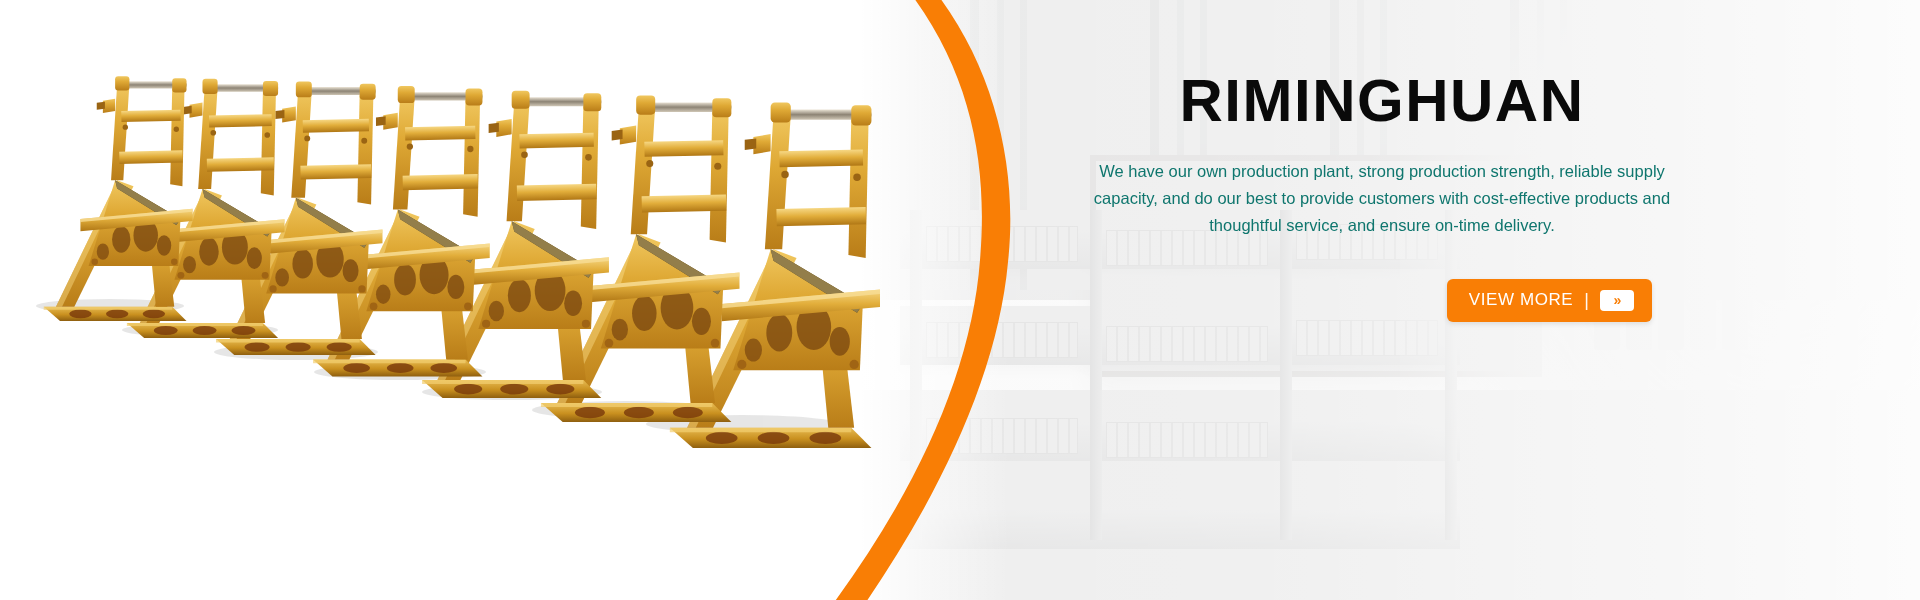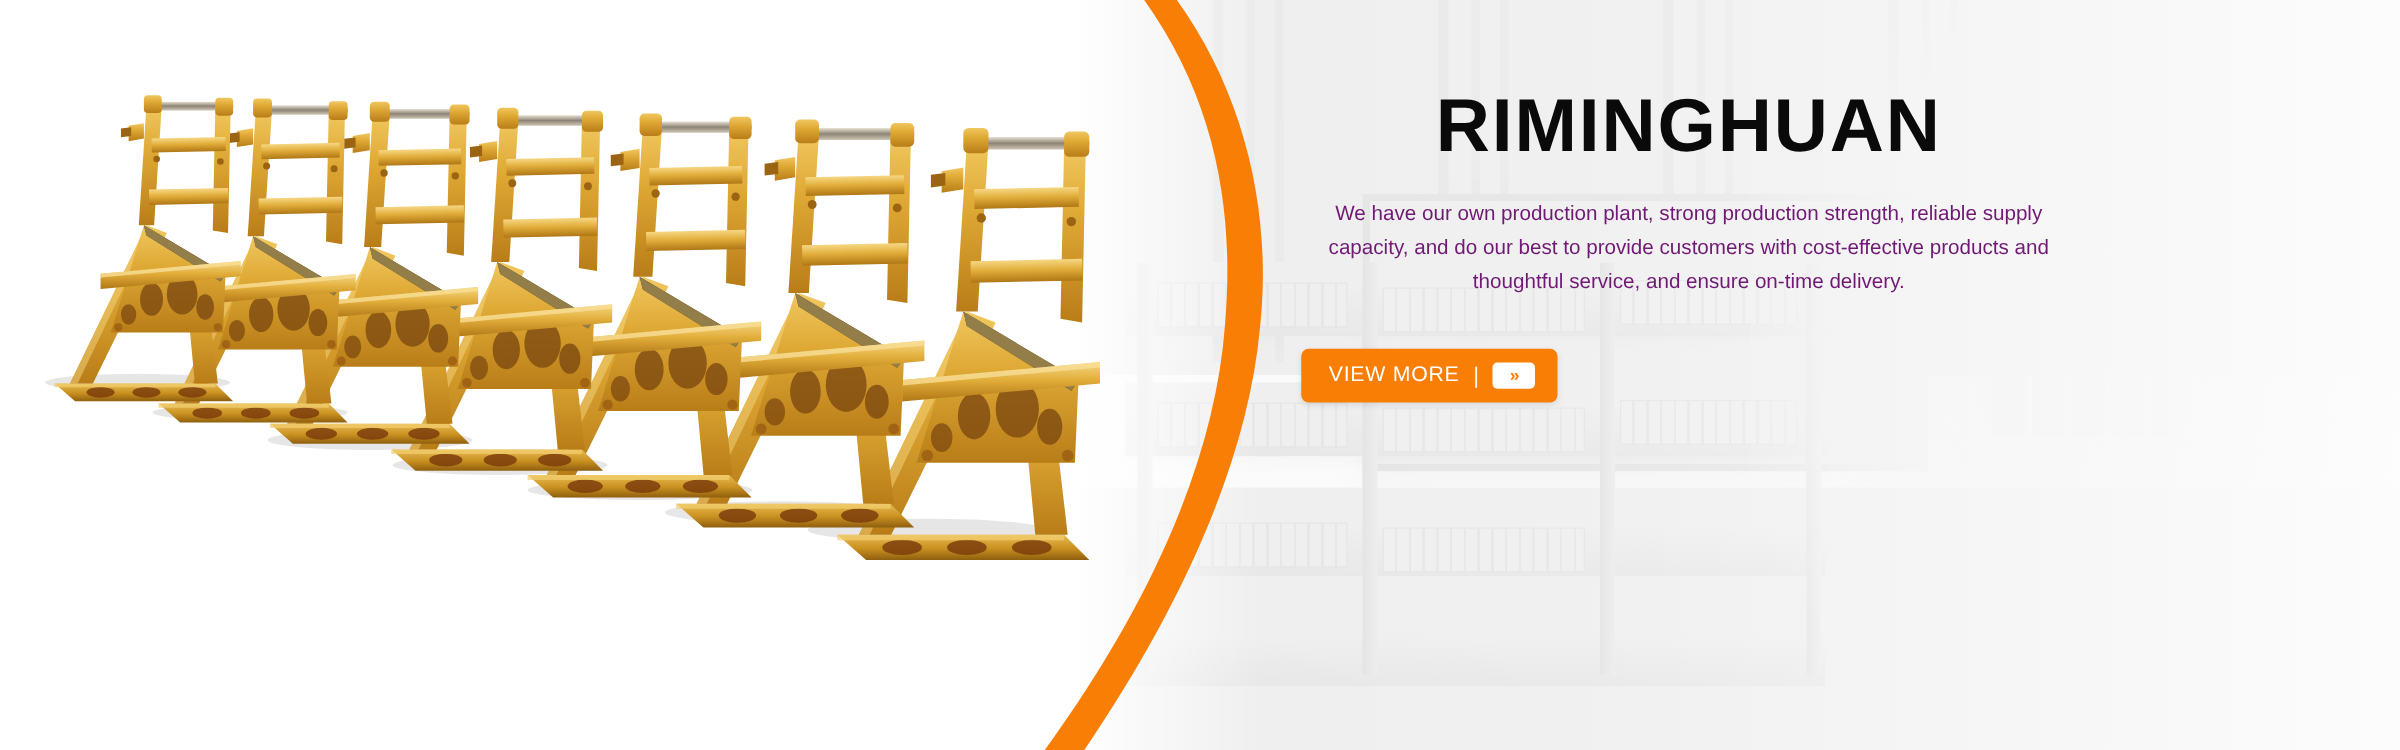--- a/index.html
+++ b/index.html
@@ -179,21 +179,21 @@
   .products {
     position: absolute;
     left: 0; top: 0;
     width: 880px; height: 600px;
     overflow: hidden;
   }
 
   
   .content {
     position: absolute;
-    left: 1041px;
+    left: 1072px;
     top: 70px;
     width: 620px;
     text-align: center;
   }
   .headline {
     font-size: 60px;
     line-height: 1.04;
     font-weight: bold;
     letter-spacing: 1.5px;
     color: #0a0a0a;
@@ -209,26 +209,27 @@
     font-size: 35px;
     font-weight: bold;
     letter-spacing: .2px;
     line-height: 1.08;
   }
   .paragraph {
     margin: 26px 0 0 0;
     padding: 0 6px;
     font-size: 16.5px;
     line-height: 1.62;
-    color: #701a75;
+    color: #0f766e;
     text-align: center;
   }
   .cta-row {
     margin-top: 40px;
     display: flex;
+    justify-content: flex-end;
     padding-right: 40px;
   }
   .cta {
     display: inline-flex;
     align-items: center;
     gap: 11px;
     background: #f97e05;
     border: none;
     border-radius: 6px;
     padding: 11px 18px 11px 22px;

